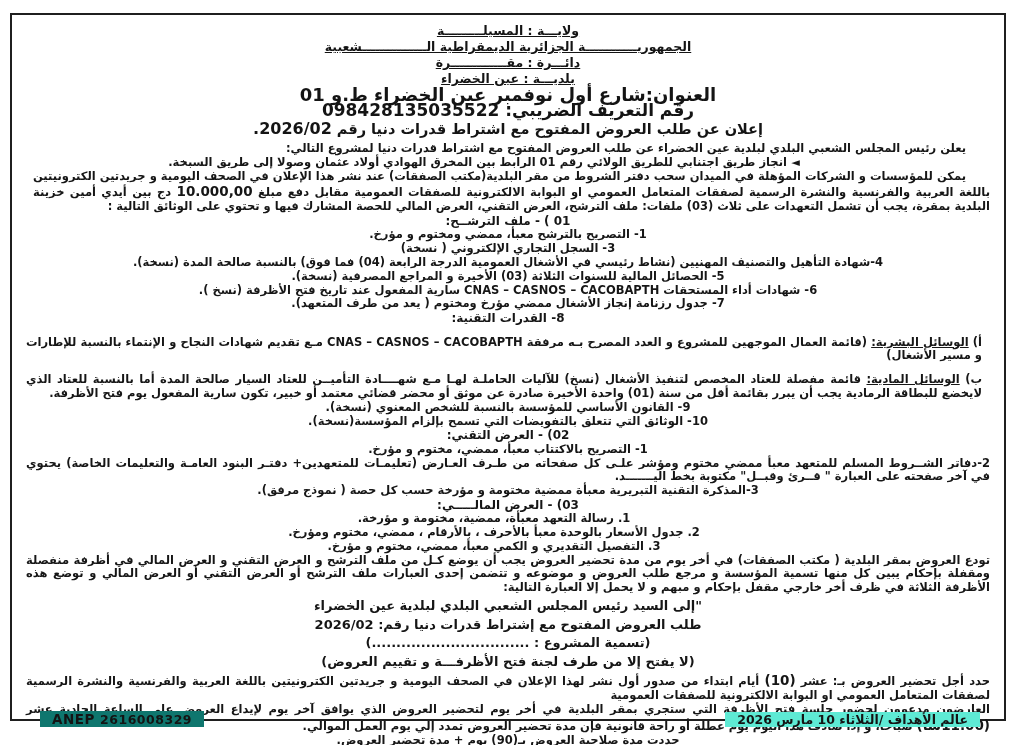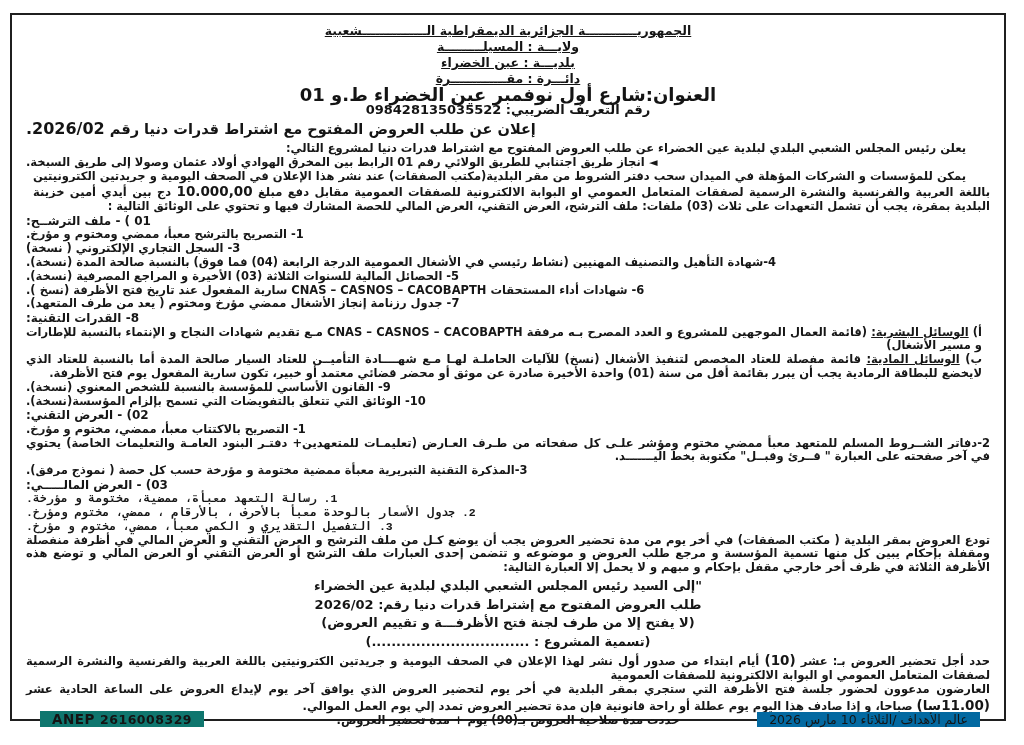--- a/index.html
+++ b/index.html
@@ -21,67 +21,67 @@
     direction:rtl;
   }
   
   .hdr{
     text-align:center;font-weight:bold;
     font-size:12.5px;line-height:16px;
     white-space:nowrap;
   }
   .hdr.u{text-decoration:underline;}
   .hdr.addr{font-size:18px;line-height:15px;}
-  .hdr.tax{font-size:13px;line-height:16px;letter-spacing:.3px;}
+  .hdr.tax{font-size:17px;line-height:16px;letter-spacing:.3px;}
   .title{
-    text-align:left;font-weight:bold;
+    text-align:center;font-weight:bold;
     font-size:14.5px;line-height:20px;margin:1px 0 3px 0;
   }
   .title .num{font-size:16px;}
   
   .docbody{
     font-size:11.5px;font-weight:bold;line-height:1.2;
     color:#161616;
   }
-  .ln{text-align:left;}
+  .ln{text-align:center;}
   .ln.indent{text-indent:24px;text-align:justify;margin-left:7px;}
   .ln.justify{text-align:justify;}
   .ln.arrow{padding-right:48px;}
   .ln.heading{font-size:12px;}
-  .ln.sub{padding-right:8px;text-align:justify;}
-  .ln.list-num{padding-right:28px;font-family:Liberation Mono, monospace;}
+  .ln.sub{padding-right:8px;text-align:justify;margin-top:10px;}
+  .ln.list-num{padding-right:28px;}
   .ln.center{text-align:center;}
   .ln.center-bold{text-align:center;font-size:13px;margin:3px 0;}
   .em{font-size:13.5px;font-weight:bold;}
   .u{text-decoration:underline;}
   
   .footer-left{
     position:absolute;left:40px;top:711px;
     background:#0f766e;padding:0 12px;
     font-weight:bold;font-size:13.5px;letter-spacing:.5px;
     direction:ltr;white-space:nowrap;
   }
   .footer-left .anep-num{font-size:12.5px;}
   .footer-right{
     position:absolute;right:44px;top:712px;
-    background:#0369a1;padding:0 12px;
-    font-weight:normal;font-size:12.5px;
+    background:#5eead4;padding:0 12px;
+    font-weight:bold;font-size:12.5px;
     direction:rtl;white-space:nowrap;
   }
 </style>
 </head>
 <body>
 
 <div class="page">
   <div class="frame">
     <div>
+      <div class="hdr u">ولايـــة : المسيلـــــــــة</div>
       <div class="hdr u">الجمهوريــــــــــــة    الجزائرية الديمقراطية الـــــــــــــــشعبية</div>
-      <div class="hdr u">ولايـــة : المسيلـــــــــة</div>
+      <div class="hdr u">دائـــرة : مقـــــــــــــرة</div>
       <div class="hdr u">بلديـــة : عين الخضراء</div>
-      <div class="hdr u">دائـــرة : مقـــــــــــــرة</div>
       <div class="hdr addr">العنوان:شارع أول نوفمبر عين الخضراء ط.و 01</div>
       <div class="hdr tax">رقم التعريف الضريبي: 098428135035522</div>
       <div class="title">
         <span>إعلان عن طلب العروض المفتوح مع اشتراط قدرات دنيا رقم </span><span class="num">2026/02.</span>
       </div>
     </div>
     <div class="docbody">
         <div class="ln indent"><span>يعلن رئيس المجلس الشعبي البلدي لبلدية عين الخضراء عن طلب العروض المفتوح مع اشتراط قدرات دنيا لمشروع التالي:</span></div>
         <div class="ln arrow"><span>◄  انجاز طريق اجتنابي للطريق الولائي رقم 01 الرابط بين المخرق الهوادي أولاد عثمان وصولا إلى طريق السبخة.</span></div>
         <div class="ln indent"><span>يمكن للمؤسسات و الشركات المؤهلة في الميدان سحب دفتر الشروط من مقر البلدية(مكتب الصفقات) عند نشر هذا الإعلان في الصحف اليومية و جريدتين الكترونيتين باللغة العربية والفرنسية والنشرة الرسمية لصفقات المتعامل العمومي او البوابة الالكترونية للصفقات العمومية  مقابل دفع مبلغ </span><span class="em">10.000,00</span><span> دج بين أيدي أمين خزينة البلدية بمقرة، يجب أن تشمل التعهدات على ثلاث (03) ملفات: ملف الترشح، العرض التقني، العرض المالي للحصة المشارك فيها و تحتوي على الوثائق التالية :</span></div>
@@ -101,22 +101,22 @@
         <div class="ln list"><span>1- التصريح بالاكتتاب معبأ، ممضي، مختوم و مؤرخ.</span></div>
         <div class="ln justify"><span>2-دفاتر الشــروط المسلم للمتعهد معبأ ممضي مختوم ومؤشر علـى كل صفحاته من طـرف العـارض (تعليمـات للمتعهدين+ دفتـر البنود العامـة والتعليمات الخاصة) يحتوي في آخر صفحته على العبارة " قــرئ وقبــل" مكتوبة بخط اليـــــــد.</span></div>
         <div class="ln list"><span>3-المذكرة التقنية التبريرية معبأة ممضية مختومة و مؤرخة حسب كل حصة ( نموذج مرفق).</span></div>
         <div class="ln heading"><span>03) - العرض المالـــــي:</span></div>
         <div class="ln list-num"><span>1.   رسالة التعهد معبأة، ممضية، مختومة و مؤرخة.</span></div>
         <div class="ln list-num"><span>2.   جدول الأسعار بالوحدة معبأ بالأحرف ، بالأرقام ، ممضي، مختوم ومؤرخ.</span></div>
         <div class="ln list-num"><span>3.   التفصيل التقديري و الكمي معبأ، ممضي، مختوم و مؤرخ.</span></div>
         <div class="ln justify"><span>تودع العروض بمقر البلدية ( مكتب الصفقات) في أخر يوم من مدة تحضير العروض يجب أن يوضع كـل من ملف الترشح و العرض التقني و العرض المالي في أظرفة منفصلة ومقفلة بإحكام يبين كل منها تسمية المؤسسة و مرجع طلب العروض و موضوعه و تتضمن  إحدى العبارات ملف الترشح أو العرض التقني أو العرض المالي و توضع هذه الأظرفة الثلاثة في ظرف أخر خارجي مقفل بإحكام و مبهم و لا يحمل إلا العبارة التالية:</span></div>
         <div class="ln center-bold"><span>"إلى السيد رئيس المجلس الشعبي البلدي لبلدية عين الخضراء</span></div>
         <div class="ln center-bold"><span>طلب العروض المفتوح مع إشتراط قدرات دنيا رقم: 2026/02</span></div>
+        <div class="ln center-bold"><span>(تسمية المشروع : ................................)</span></div>
         <div class="ln center-bold"><span>(لا يفتح  إلا من طرف لجنة فتح الأظرفـــة و تقييم العروض)</span></div>
-        <div class="ln center-bold"><span>(تسمية المشروع : ................................)</span></div>
         <div class="ln justify"><span>حدد أجل تحضير العروض بـ: عشر </span><span class="em">(10)</span><span> أيام ابتداء من صدور أول نشر لهذا الإعلان في الصحف اليومية و جريدتين الكترونيتين باللغة العربية والفرنسية والنشرة الرسمية لصفقات المتعامل العمومي او البوابة الالكترونية للصفقات العمومية</span></div>
         <div class="ln justify"><span>العارضون مدعوون لحضور جلسة فتح الأظرفة التي ستجري بمقر البلدية في أخر يوم لتحضير العروض الذي يوافق آخر يوم لإيداع العروض على الساعة الحادية عشر </span><span class="em">(11.00سا)</span><span> صباحا، و إذا صادف هذا اليوم يوم عطلة أو راحة قانونية فإن مدة تحضير العروض تمدد إلي يوم العمل الموالي.</span></div>
         <div class="ln center"><span>حددت مدة صلاحية العروض بـ(90) يوم + مدة تحضير العروض.</span></div>
       </div>
   </div>
 
   <div class="footer-left">
     <span>ANEP</span>
     <span class="anep-num">2616008329</span>
   </div>

